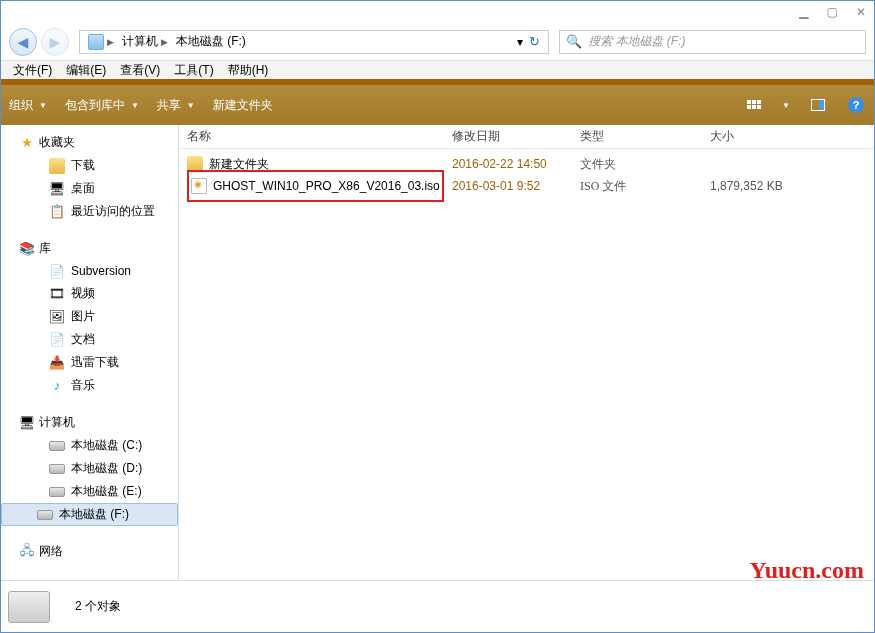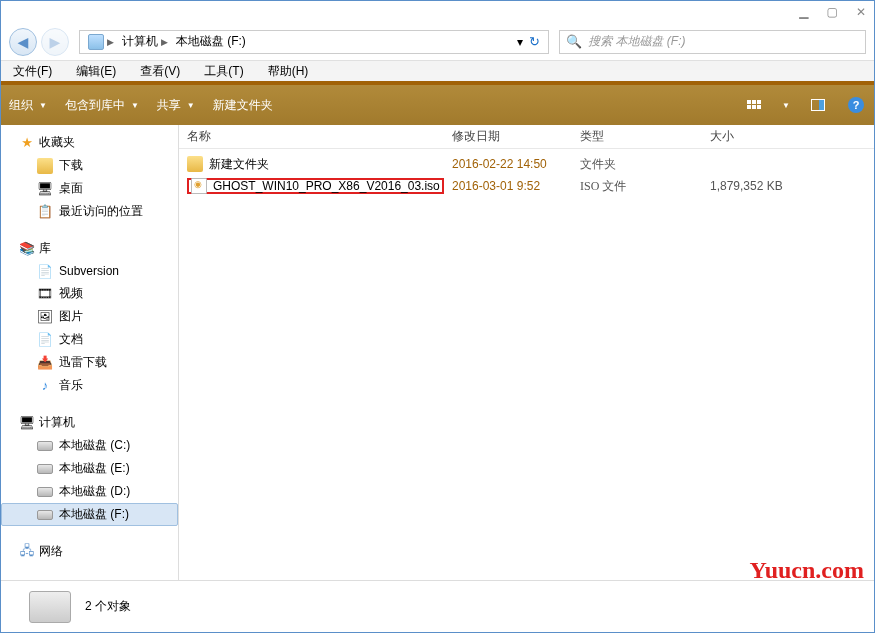--- a/index.html
+++ b/index.html
@@ -11,37 +11,37 @@
 .nav-btn { width: 28px; height: 28px; border-radius: 50%; border: 1px solid #a0c0e0; background: linear-gradient(#f0f6fc,#d8e6f4); display: flex; align-items: center; justify-content: center; color: #5a8fc9; font-size: 14px; }
 .nav-btn.fwd { opacity: 0.4; }
 .breadcrumb { flex: 0 0 auto; width: 470px; height: 24px; border: 1px solid #ccc; background: #fff; display: flex; align-items: center; padding: 0 4px; margin-left: 6px; }
 .breadcrumb .seg { padding: 0 4px; display: flex; align-items: center; gap: 3px; height: 100%; }
 .breadcrumb .seg .arr { color: #666; font-size: 9px; }
 .bc-icon { width: 16px; height: 16px; background: linear-gradient(#bfe0ff,#8bc0e8); border: 1px solid #7aa8d0; border-radius: 2px; }
 .bc-end { margin-left: auto; display: flex; align-items: center; gap: 6px; padding-right: 4px; }
 .refresh { color: #1a6fc9; font-size: 13px; }
 .search { flex: 1; height: 24px; border: 1px solid #ccc; background: #fff; margin-left: 6px; display: flex; align-items: center; padding: 0 6px; color: #999; font-style: italic; gap: 6px; }
 .search-icon { color: #5a8fc9; font-size: 13px; font-style: normal; }
-.menubar { height: 24px; display: flex; align-items: center; padding: 0 6px; gap: 12px; border-bottom: 4px solid #a16207; background: #f4f4f4; }
+.menubar { height: 24px; display: flex; align-items: center; padding: 0 6px; gap: 2px; border-bottom: 6px solid #a16207; background: #f4f4f4; }
 .menubar .mi { padding: 2px 6px; }
 .toolbar { height: 40px; background: linear-gradient(#b18a3a,#a17a2c); display: flex; align-items: center; padding: 0 8px; color: #fff; gap: 18px; }
 .toolbar .tb { display: flex; align-items: center; gap: 6px; }
 .toolbar .arr { font-size: 8px; }
 .toolbar .spacer { flex: 1; }
 .toolbar .ric { width: 20px; height: 20px; display: flex; align-items: center; justify-content: center; }
 .toolbar .dots { position:relative; width:14px; height:10px; }
 .toolbar .dots::before { content:""; position:absolute; left:0; top:0; width:4px; height:4px; background:#fff; box-shadow:5px 0 #fff,10px 0 #fff,0 5px #fff,5px 5px #fff,10px 5px #fff; }
 .toolbar .pane-icon { width:14px; height:12px; border:1px solid #fff; position:relative; }
 .toolbar .pane-icon::after { content:""; position:absolute; right:0; top:0; bottom:0; width:5px; background:#4da0e0; }
 .toolbar .help { width:16px; height:16px; border-radius:50%; background:#3a8de0; color:#fff; font-weight:bold; display:flex; align-items:center; justify-content:center; font-size:11px; }
 .body { flex: 1; display: flex; overflow: hidden; }
 .sidebar { width: 178px; border-right: 1px solid #ddd; padding: 6px 0; overflow: auto; }
 .tree-group { margin-bottom: 14px; }
 .tree-head { display: flex; align-items: center; gap: 4px; padding: 3px 8px 3px 18px; }
-.tree-item { display: flex; align-items: center; gap: 6px; padding: 3px 8px 3px 36px; }
+.tree-item { display: flex; align-items: center; gap: 6px; padding: 3px 8px 3px 48px; }
 .tree-item.selected { background: #d8e6f5; border: 1px solid #a0c0e0; border-radius: 2px; padding: 2px 7px 2px 35px; }
 .ico { width: 16px; height: 16px; display: inline-flex; align-items: center; justify-content: center; font-size: 13px; }
 .ico-star { color: #f0a020; }
 .ico-folder { background: linear-gradient(#fce08a,#e8b846); border-radius: 2px; }
 .ico-drive { background: linear-gradient(#e8e8e8,#b8b8b8); border-radius: 2px; border: 1px solid #999; height: 10px; }
 .ico-lib { color: #8a6a2a; }
 .ico-net { color: #5a8fc9; }
 .content { flex: 1; display: flex; flex-direction: column; }
 .cols { height: 24px; display: flex; align-items: center; border-bottom: 1px solid #e8e8e8; color: #444; }
 .cols .col { padding: 0 8px; border-right: 1px solid transparent; }
@@ -49,24 +49,24 @@
 .c-date { width: 128px; }
 .c-type { width: 130px; }
 .c-size { flex: 1; }
 .filelist { flex: 1; padding: 4px 0; }
 .row { height: 22px; display: flex; align-items: center; }
 .row .cell { padding: 0 8px; }
 .row .n { width: 265px; display: flex; align-items: center; gap: 6px; }
 .row .d { width: 128px; color: #a16207; }
 .row .t { width: 130px; color: #555; font-family: Liberation Serif, serif; }
 .row .s { flex: 1; color: #555; }
-.highlight { border: 2px solid #e02020; padding: 0 2px; display: inline-flex; align-items: center; gap: 6px; height: 16px; }
+.highlight { border: 2px solid #e02020; padding: 0 2px; display: inline-flex; align-items: center; gap: 6px; height: 32px; }
 .ico-file { width: 16px; height: 16px; background: #fff; border: 1px solid #bbb; border-radius: 1px; position: relative; }
 .ico-file.iso::after { content:"◉"; position:absolute; left:2px; top:0; font-size:9px; color:#e0a030; }
-.status { height: 52px; border-top: 1px solid #ddd; display: flex; align-items: center; padding: 0 28px; gap: 14px; }
+.status { height: 52px; border-top: 1px solid #ddd; display: flex; align-items: center; padding: 0 7px; gap: 25px; }
 .status-icon { width: 42px; height: 32px; background: linear-gradient(#eee,#ccc); border: 1px solid #aaa; border-radius: 3px; }
 .watermark { position: absolute; right: 10px; bottom: 48px; color: #e02020; font-family: Georgia, serif; font-size: 24px; font-weight: bold; pointer-events:none; }
 </style>
 </head>
 <body>
 
 <div class="window">
 
   <div class="titlebar">
     <span>▁</span>
@@ -194,25 +194,25 @@
         <div class="tree-head">
             <span class="ico">🖥</span>
             <span>计算机</span>
           </div>
         <div class="tree-item">
             <span class="ico ico-drive"></span>
             <span>本地磁盘 (C:)</span>
           </div>
         <div class="tree-item">
             <span class="ico ico-drive"></span>
+            <span>本地磁盘 (D:)</span>
+          </div>
+        <div class="tree-item">
+            <span class="ico ico-drive"></span>
             <span>本地磁盘 (E:)</span>
-          </div>
-        <div class="tree-item">
-            <span class="ico ico-drive"></span>
-            <span>本地磁盘 (D:)</span>
           </div>
         <div class="tree-item selected">
             <span class="ico ico-drive"></span>
             <span>本地磁盘 (F:)</span>
           </div>
       </div>
 
       <div class="tree-group">
         <div class="tree-head">
             <span class="ico ico-net">🖧</span>

